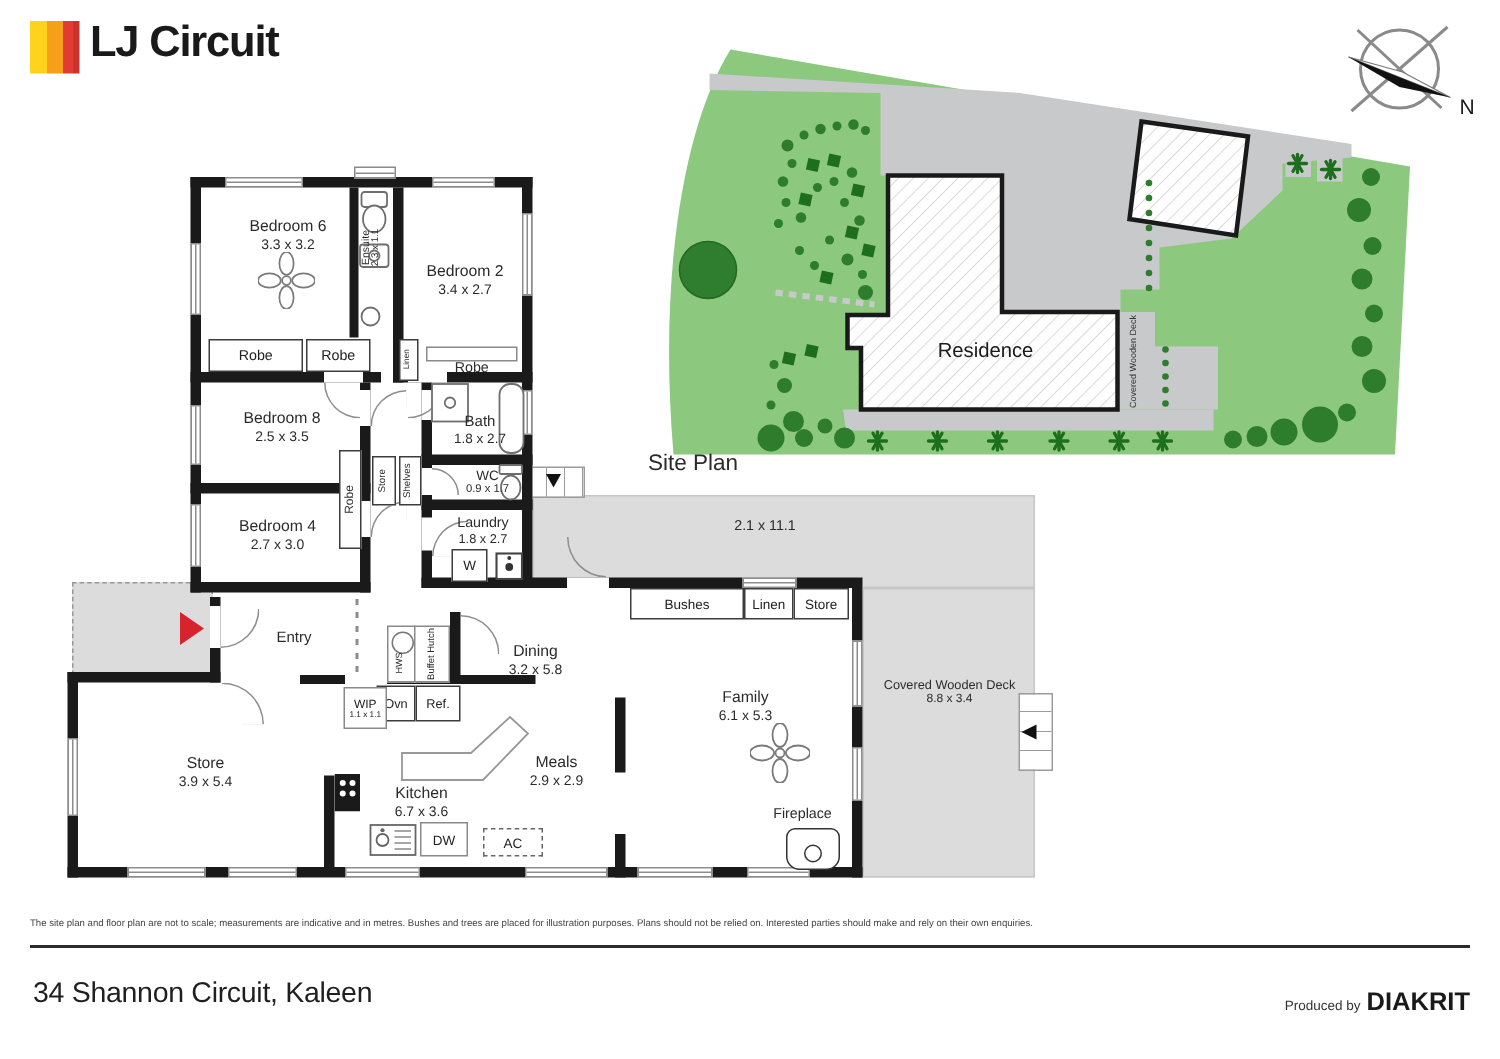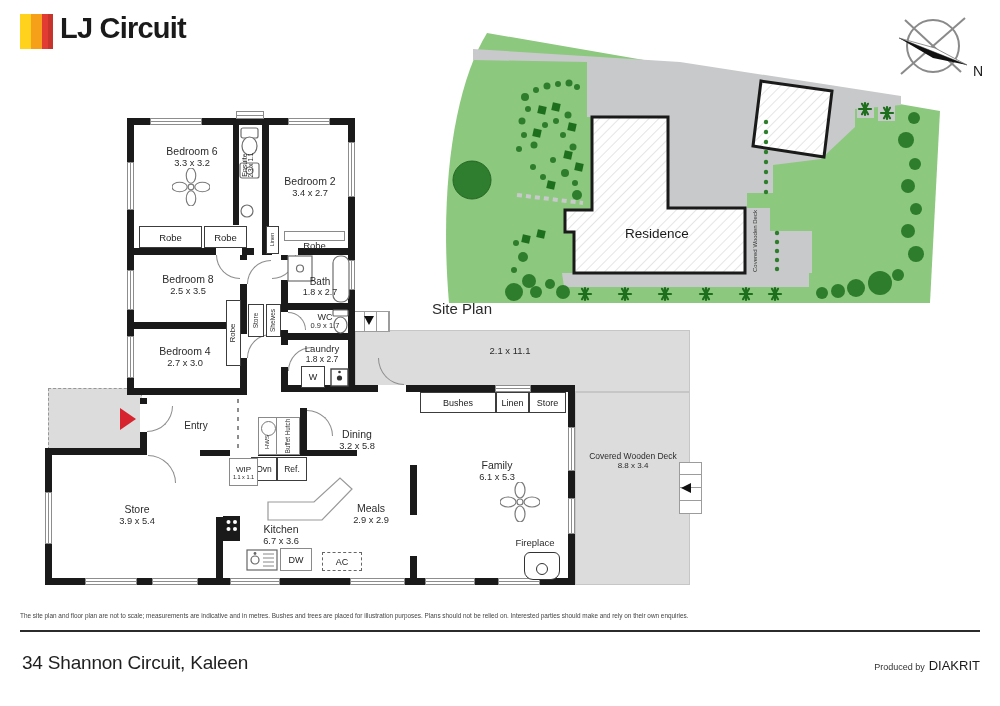--- a/index.html
+++ b/index.html
@@ -455,17 +455,17 @@
     <polygon points="14,30 82,57 48,50" fill="#111"></polygon>
     <text x="88" y="68" font-size="14" fill="#1a1a1a">N</text>
   </svg>
 
   <div>
     <div class="abs" style="left:20px;top:612px;width:960px;font-size:6.4px;color:#444">The site plan and floor plan are not to scale; measurements are indicative and in metres. Bushes and trees are placed for illustration purposes. Plans should not be relied on. Interested parties should make and rely on their own enquiries.</div>
     <div class="abs" style="left:20px;top:630px;width:960px;height:2px;background:#2b2b2b"></div>
     <div class="abs" style="left:22px;top:652px;font-size:19px;color:#1f1f1f;letter-spacing:-0.2px">34 Shannon Circuit, Kaleen</div>
     <div class="abs" style="right:20px;top:658px;display:flex;align-items:baseline;gap:4px">
       <span style="font-size:9px;color:#333">Produced by</span>
-      <span style="font-size:13px;font-weight:normal;color:#1a1a1a">DIAKRIT</span>
+      <span style="font-size:17px;font-weight:bold;color:#1a1a1a">DIAKRIT</span>
     </div>
   </div>
 
 </div>
 
 </body></html>

